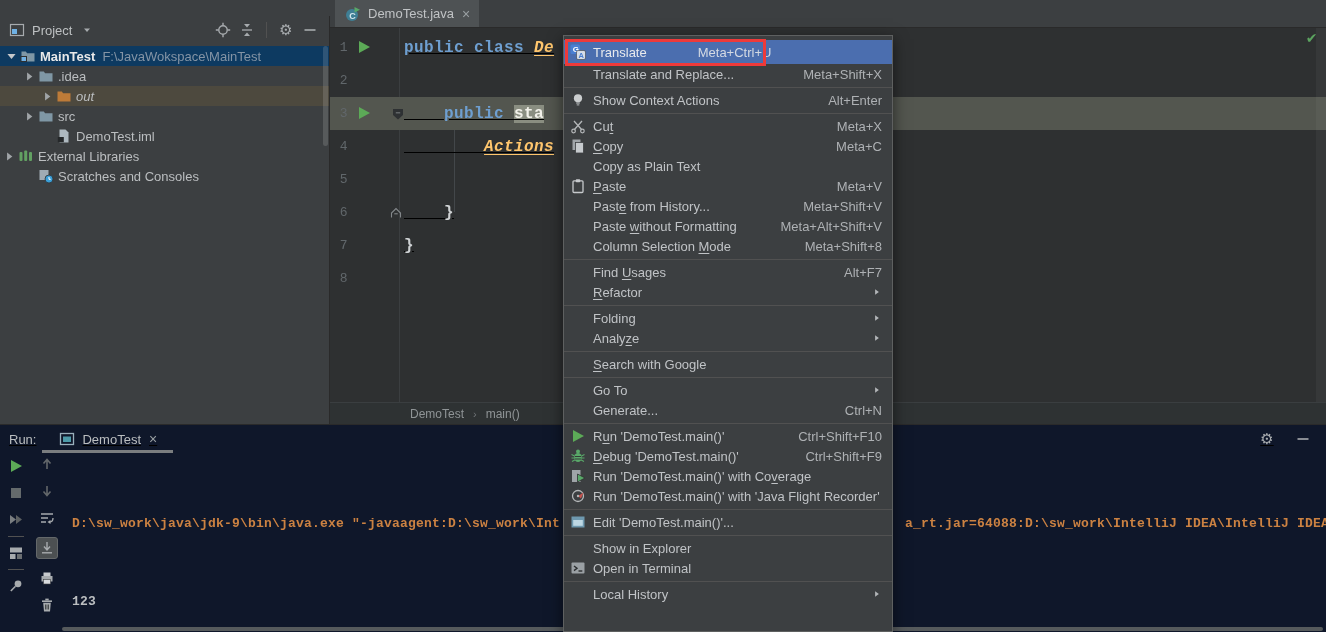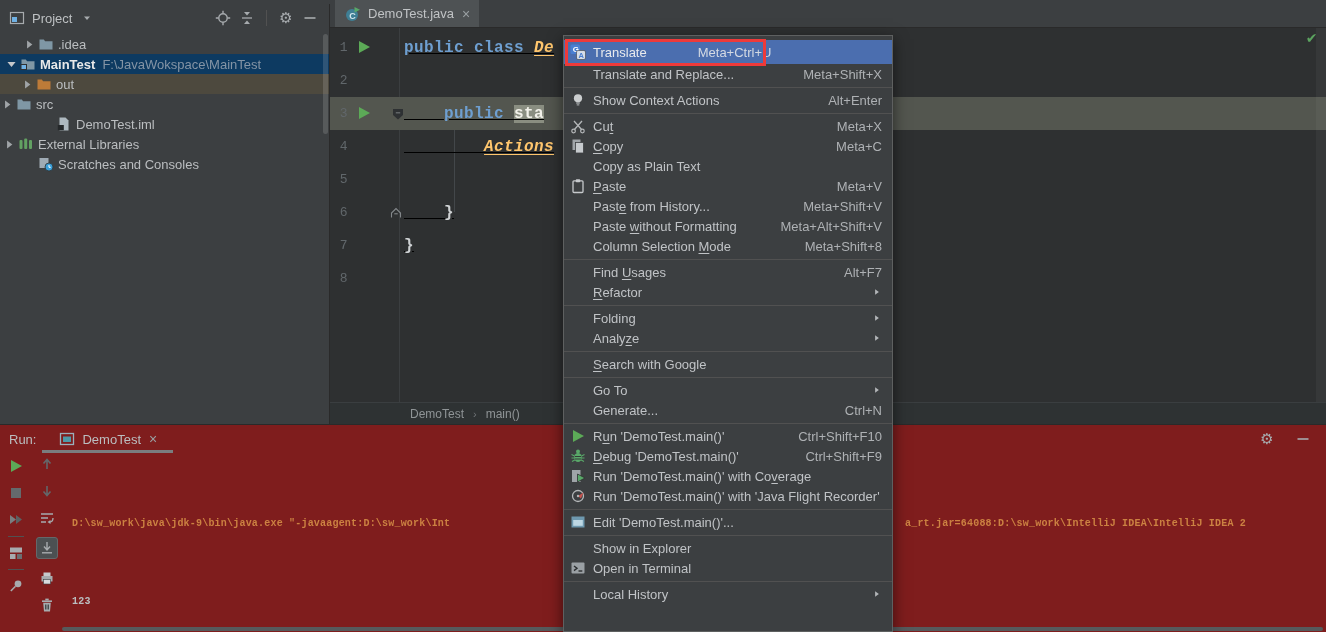--- a/index.html
+++ b/index.html
@@ -1,20 +1,20 @@
 <!DOCTYPE html>
 <html><head>
 <meta charset="utf-8">
 <style>
   * { margin:0; padding:0; box-sizing:border-box; }
   html,body { width:1326px; height:632px; overflow:hidden; }
   body { background:#3c3f41; font-family:"Liberation Sans", sans-serif; position:relative; }
 
   
-  #project-panel { position:absolute; left:0; top:4px; width:330px; height:424px; background:#3c3f41; border-right:1px solid #2a2a2a; }
+  #project-panel { position:absolute; left:0; top:16px; width:330px; height:424px; background:#3c3f41; border-right:1px solid #2a2a2a; }
   .panel-header { height:28px; display:flex; align-items:center; padding:0 10px 0 8px; gap:6px; color:#bdc0c2; font-size:13px; }
   .panel-header .spacer { flex:1; }
   .hicon { width:18px; height:18px; display:flex; align-items:center; justify-content:center; cursor:pointer; }
   .vdivider { width:1px; height:16px; background:#515151; margin:0 4px; }
   #project-tree { position:absolute; top:30px; left:0; right:0; }
   .tree-row { height:20px; display:flex; align-items:center; font-size:13px; color:#bbbec0; white-space:nowrap; cursor:pointer; }
   .tree-row.selected { background:#0d3a61; }
   .tree-row.selected .tlabel { color:#e9e9e9; font-weight:bold; }
   .tree-row.hover { background:#4d493e; }
   .tarrow { width:14px; height:14px; display:flex; align-items:center; justify-content:center; flex:0 0 14px; }
@@ -42,34 +42,34 @@
   .sel { background:#8a8e81; color:#f2f1ea; }
   .gicon { position:absolute; }
   .editor-check { position:absolute; right:8px; top:2px; color:#5ba35f; font-size:14px; font-family:"DejaVu Sans",sans-serif; cursor:pointer; }
   .editor-scrollstrip { position:absolute; right:0; top:0; bottom:0; width:10px; background:rgba(255,255,255,.04); }
   #breadcrumbs { position:absolute; left:0; right:0; bottom:0; height:22px; background:#2e3233; border-top:1px solid #3a3e40;
                  display:flex; align-items:center; gap:9px; padding-left:80px; font-size:12px; color:#8f9496; }
   .bc-sep { color:#6f7477; font-size:11px; }
   .bc-item { cursor:pointer; }
 
   
-  #run-panel { position:absolute; left:0; top:424px; right:0; bottom:0; background:#7f1d1d; border-top:1px solid #2a2a2a; }
+  #run-panel { position:absolute; left:0; top:424px; right:0; bottom:0; background:#0f172a; border-top:1px solid #2a2a2a;text-decoration:underline; }
   .run-header { height:28px; display:flex; align-items:center; padding-left:9px; font-size:13px; color:#bbbec0; position:relative; }
   .run-tab { display:flex; align-items:center; gap:6px; padding:0 8px; height:28px; margin-left:14px; position:relative; cursor:pointer; }
   .run-tab::after { content:""; position:absolute; left:-8px; right:-8px; bottom:0; height:3px; background:#7a7d7f; }
   .run-header-icons { margin-left:auto; display:flex; align-items:center; gap:18px; padding-right:14px; }
   .run-body { position:absolute; top:29px; left:0; right:0; bottom:0; }
   .rtb { position:absolute; display:flex; flex-direction:column; align-items:center; gap:11px; }
   .rtb1 { left:7px; top:4px; width:18px; }
   .rtb2 { left:36px; top:2px; width:22px; }
   .tbicon { width:16px; height:16px; display:flex; align-items:center; justify-content:center; cursor:pointer; }
   .tb-div { width:16px; height:1px; background:#515151; margin:-3px 0; }
   .tb-active { width:22px; height:22px; background:#4c5052; border:1px solid #64686a; border-radius:3px; display:flex; align-items:center; justify-content:center; cursor:pointer; }
   #console { position:absolute; left:62px; top:0; right:0; bottom:8px; padding:5px 0 0 10px; overflow:hidden;
-             font-family:"Liberation Mono", monospace; font-weight:bold; font-size:10px; letter-spacing:.2px; line-height:26px;
+             font-family:"Liberation Mono", monospace; font-weight:bold; font-size:13px; letter-spacing:.2px; line-height:26px;
              color:#bbbec0; white-space:pre; }
   .orange { color:#cc8242; }
   #console .line1 { position:relative; }
   #console .line1-right { position:absolute; left:833px; top:0; }
   .hscroll { position:absolute; left:62px; right:3px; bottom:1px; height:4px; background:#565a5c; border-radius:2px; cursor:pointer; }
 
   
   #context-menu { position:absolute; left:563px; top:35px; width:330px; height:597px; background:#3c3f41;
                   border:1px solid #5e6060; box-shadow:0 4px 14px rgba(0,0,0,.55); padding-top:4px; overflow:hidden;
                   font-size:13px; color:#c0c3c6; z-index:20; }
@@ -122,56 +122,56 @@
           <span style="font-family:'DejaVu Sans',sans-serif;font-size:15px;color:#a7abae;line-height:1;">⚙</span>
         </span>
         <span class="hicon">
           <svg width="16" height="16" viewBox="0 0 16 16">
             <path d="M2.5 8h11" stroke="#a7abae" stroke-width="1.6"></path>
           </svg>
         </span>
       </span>
   </div>
   <div id="project-tree">
-      <div class="tree-row" style="padding-left: 22px;">
-        <span class="tarrow">
-          <svg width="13" height="13" viewBox="0 0 16 16">
-            <polygon points="5,3.2 11.5,8 5,12.8" fill="#a0a4a7"></polygon>
-          </svg>
-        </span>
-        <span class="ticon"><svg width="16" height="16" viewBox="0 0 16 16">
-            <path d="M1.5 3.5h4.3l1.3 1.8h7.4v8.2H1.5z" fill="#7f97a5"></path>
-          </svg></span>
-        <span class="tlabel">.idea</span>
-      </div>
       <div class="tree-row selected" style="padding-left: 4px;">
         <span class="tarrow">
           <svg width="13" height="13" viewBox="0 0 16 16">
             <polygon points="3,5 13,5 8,11" fill="#c6c8ca"></polygon>
           </svg>
         </span>
         <span class="ticon"><svg width="16" height="16" viewBox="0 0 16 16">
             <path d="M1.5 3.5h4.3l1.3 1.8h7.4v8.2H1.5z" fill="#7f97a5"></path>
             <rect x="1" y="8.5" width="5.5" height="5" fill="#6fb1e4" stroke="#2e3031" stroke-width="1"></rect>
           </svg></span>
         <span class="tlabel">MainTest</span>
         <span class="tpath">F:\JavaWokspace\MainTest</span>
       </div>
-      <div class="tree-row hover" style="padding-left: 20px;">
+      <div class="tree-row" style="padding-left: 22px;">
+        <span class="tarrow">
+          <svg width="13" height="13" viewBox="0 0 16 16">
+            <polygon points="5,3.2 11.5,8 5,12.8" fill="#a0a4a7"></polygon>
+          </svg>
+        </span>
+        <span class="ticon"><svg width="16" height="16" viewBox="0 0 16 16">
+            <path d="M1.5 3.5h4.3l1.3 1.8h7.4v8.2H1.5z" fill="#7f97a5"></path>
+          </svg></span>
+        <span class="tlabel">.idea</span>
+      </div>
+      <div class="tree-row hover" style="padding-left: 40px; font-style: italic;">
         <span class="tarrow">
           <svg width="13" height="13" viewBox="0 0 16 16">
             <polygon points="5,3.2 11.5,8 5,12.8" fill="#a0a4a7"></polygon>
           </svg>
         </span>
         <span class="ticon"><svg width="16" height="16" viewBox="0 0 16 16">
             <path d="M1.5 3.5h4.3l1.3 1.8h7.4v8.2H1.5z" fill="#bd7b38"></path>
           </svg></span>
         <span class="tlabel">out</span>
       </div>
-      <div class="tree-row" style="">
+      <div class="tree-row" style="padding-left: 22px;">
         <span class="tarrow">
           <svg width="13" height="13" viewBox="0 0 16 16">
             <polygon points="5,3.2 11.5,8 5,12.8" fill="#a0a4a7"></polygon>
           </svg>
         </span>
         <span class="ticon"><svg width="16" height="16" viewBox="0 0 16 16">
             <path d="M1.5 3.5h4.3l1.3 1.8h7.4v8.2H1.5z" fill="#7f97a5"></path>
           </svg></span>
         <span class="tlabel">src</span>
       </div>

